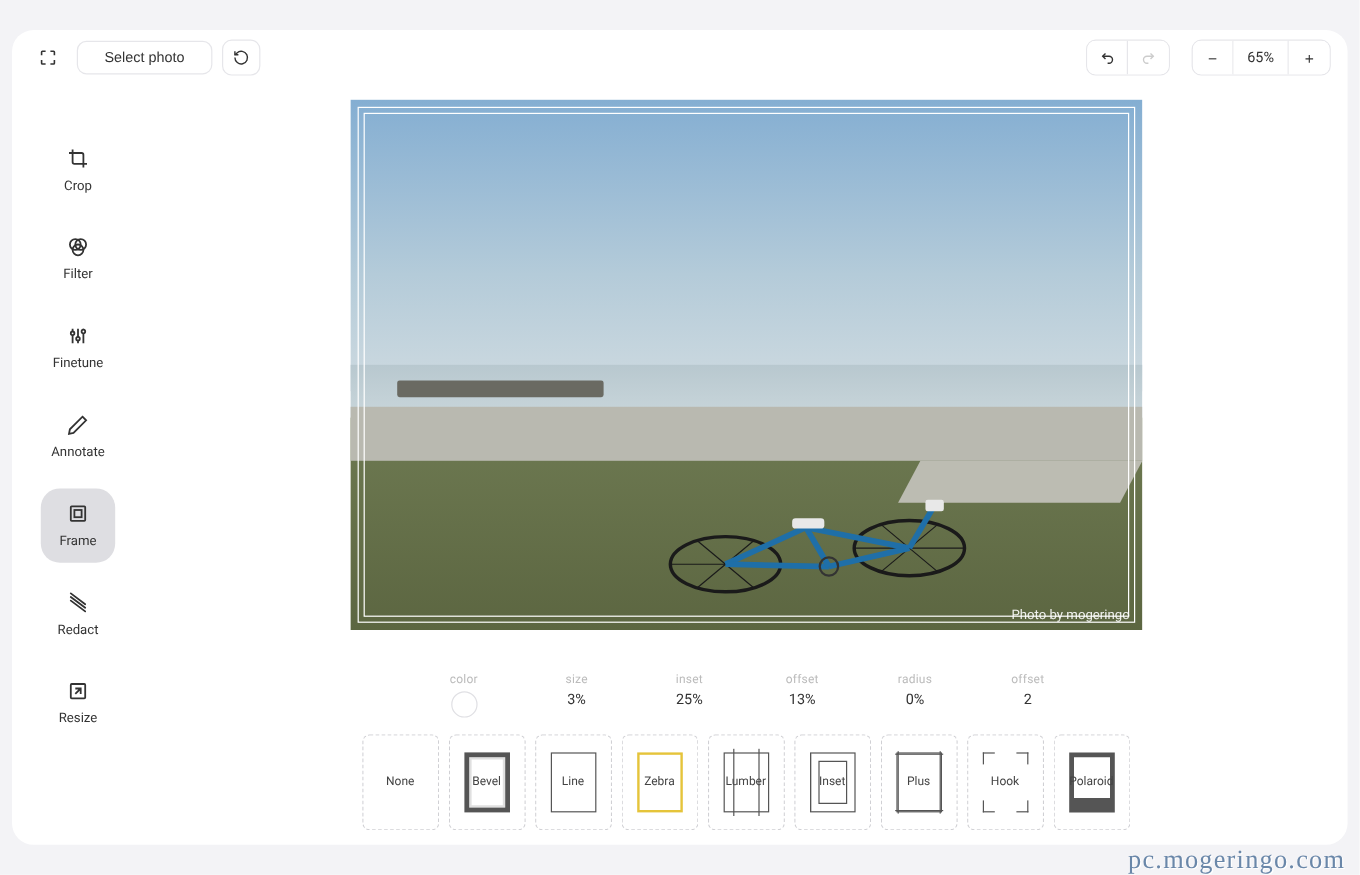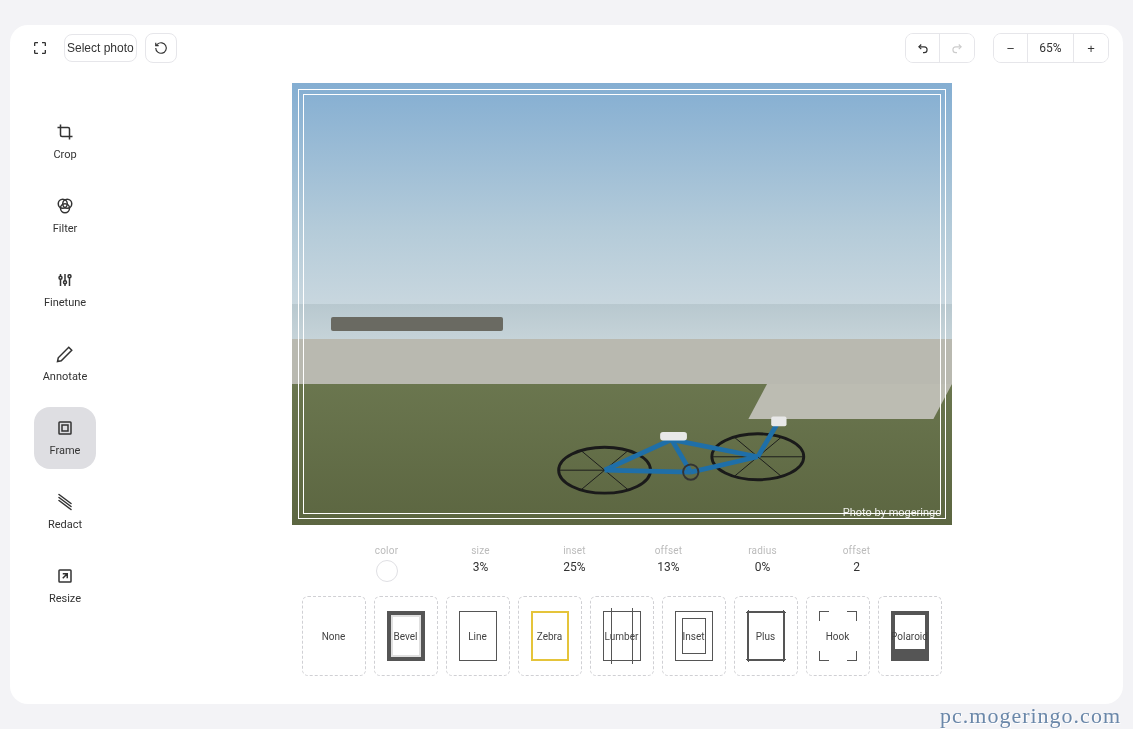--- a/index.html
+++ b/index.html
@@ -36,21 +36,21 @@
   border-radius: 8px;
   display: flex;
   align-items: center;
   justify-content: center;
   background: #fff;
   cursor: pointer;
   color: #333;
 }
 .icon-btn.noborder { border: none; background: transparent; }
 .pill-btn {
-  padding: 6px 2px;
+  padding: 6px 22px;
   border: 1px solid #e6e6ea;
   border-radius: 8px;
   background: #fff;
   font-size: 12px;
   color: #333;
   cursor: pointer;
 }
 .spacer { flex: 1; }
 .zoom-group {
   display: flex;
@@ -154,21 +154,21 @@
 .bike { position:absolute; bottom:6%; left:37%; width:44%; height:26%; }
 .bike svg { width:100%; height:100%; }
 
 .params {
   display:flex;
   gap:40px;
   margin-top: 20px;
   align-items:flex-start;
 }
 .param { display:flex; flex-direction:column; align-items:center; gap:4px; width:54px; }
-.param .plabel { font-size:10px; color:#bbb; letter-spacing:0.2px; }
+.param .plabel { font-size:10px; color:#bbb; letter-spacing:0.2px;margin-top:16px; }
 .param .pval { font-size:12px; color:#333; }
 .param .pswatch { width:22px; height:22px; border-radius:50%; border:1px solid #e0e0e4; background:#fff; }
 
 .styles {
   display:flex;
   gap:8px;
   margin-top: 14px;
 }
 .style-tile {
   width: 64px;

